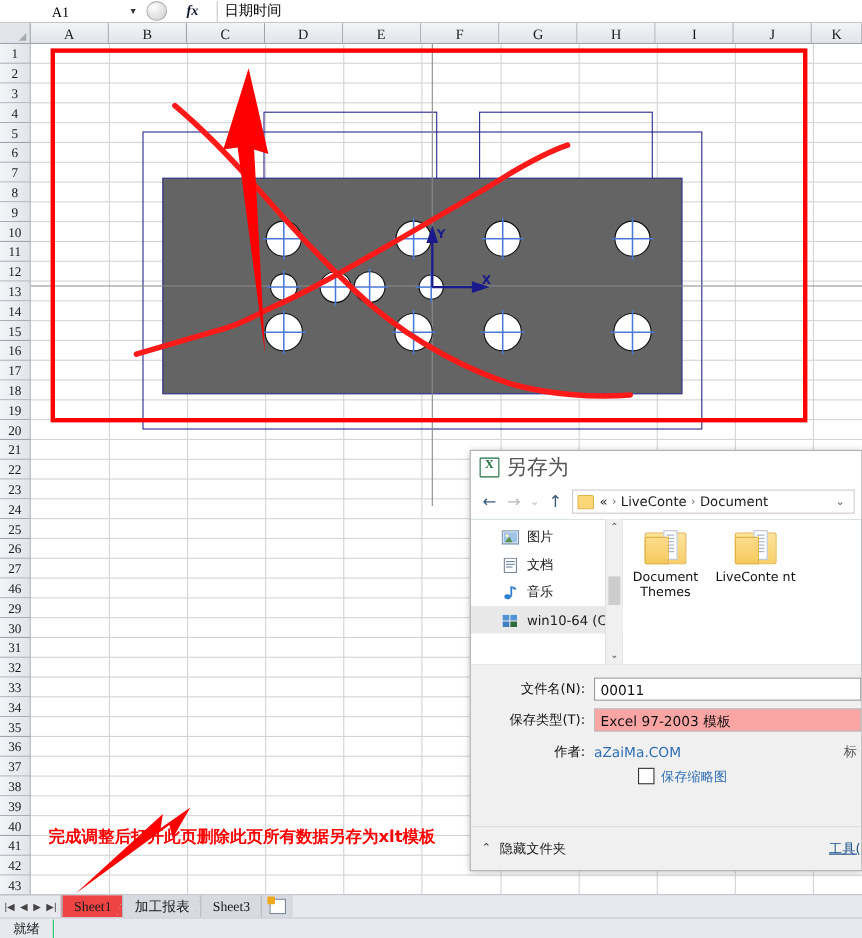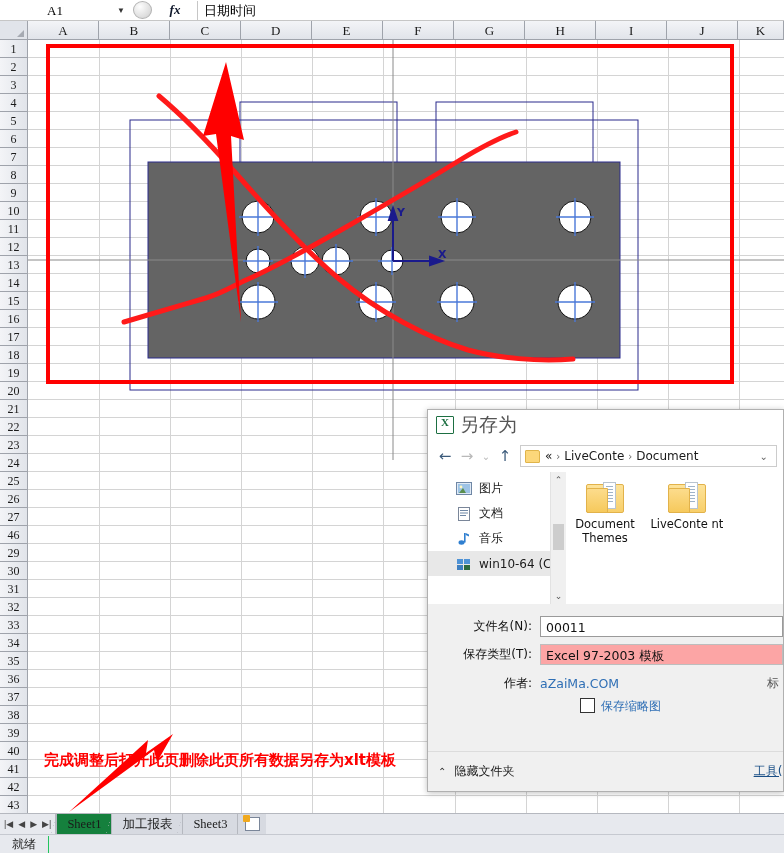--- a/index.html
+++ b/index.html
@@ -218,21 +218,21 @@
     border-right:1px solid #b5b8bf;
   }
   .navglyph{font-size:9px;color:#444;}
   .sheet-tab{
     height:20px;line-height:20px;padding:0 10px;
     font-family:"Liberation Serif","DejaVu Serif",serif;font-size:12.5px;
     color:#1a1a1a;background:#d7dae1;
     border-left:1px solid #b5b8bf;transform:skewX(0deg);
     position:relative;
   }
-  .sheet-tab.active{background:#15803d;font-weight:normal;}
+  .sheet-tab.active{background:#ef4444;font-weight:normal;}
   .sheet-tab::before{
     content:"";position:absolute;left:-6px;top:0;width:6px;height:20px;
     background:linear-gradient(to bottom right,transparent 49%,#b5b8bf 50%,transparent 51%);
   }
   #new-sheet-tab{
     height:20px;width:28px;background:#d7dae1;border-left:1px solid #b5b8bf;
     display:flex;align-items:center;justify-content:center;position:relative;
   }
   #new-sheet-ico{
     width:13px;height:12px;background:#fff;border:1px solid #7a8699;position:relative;

